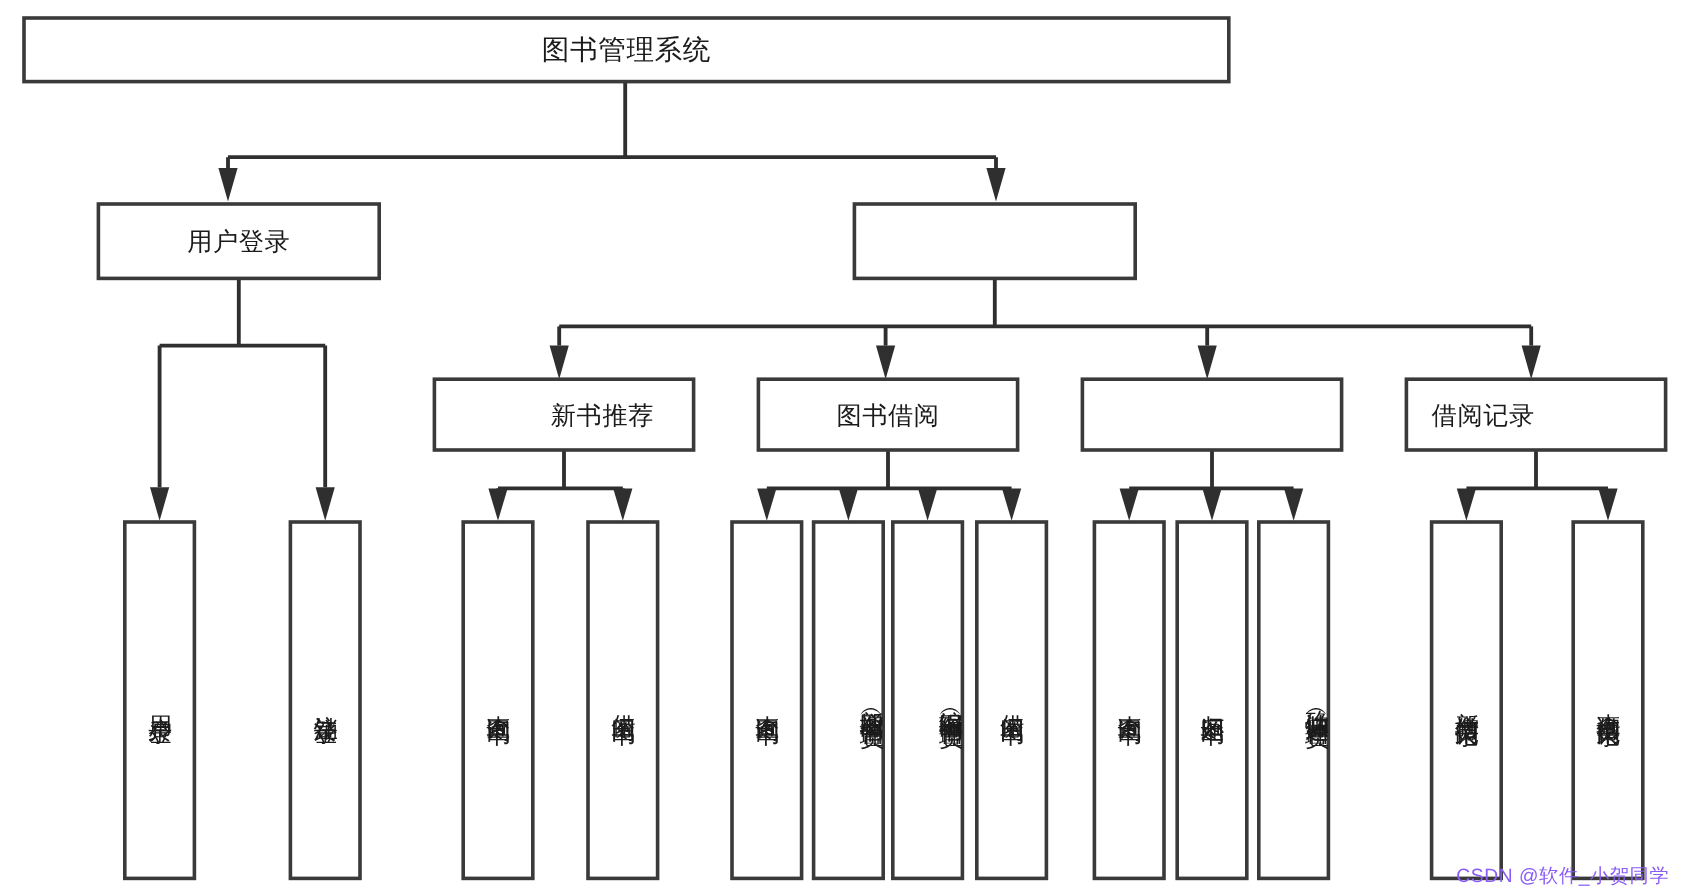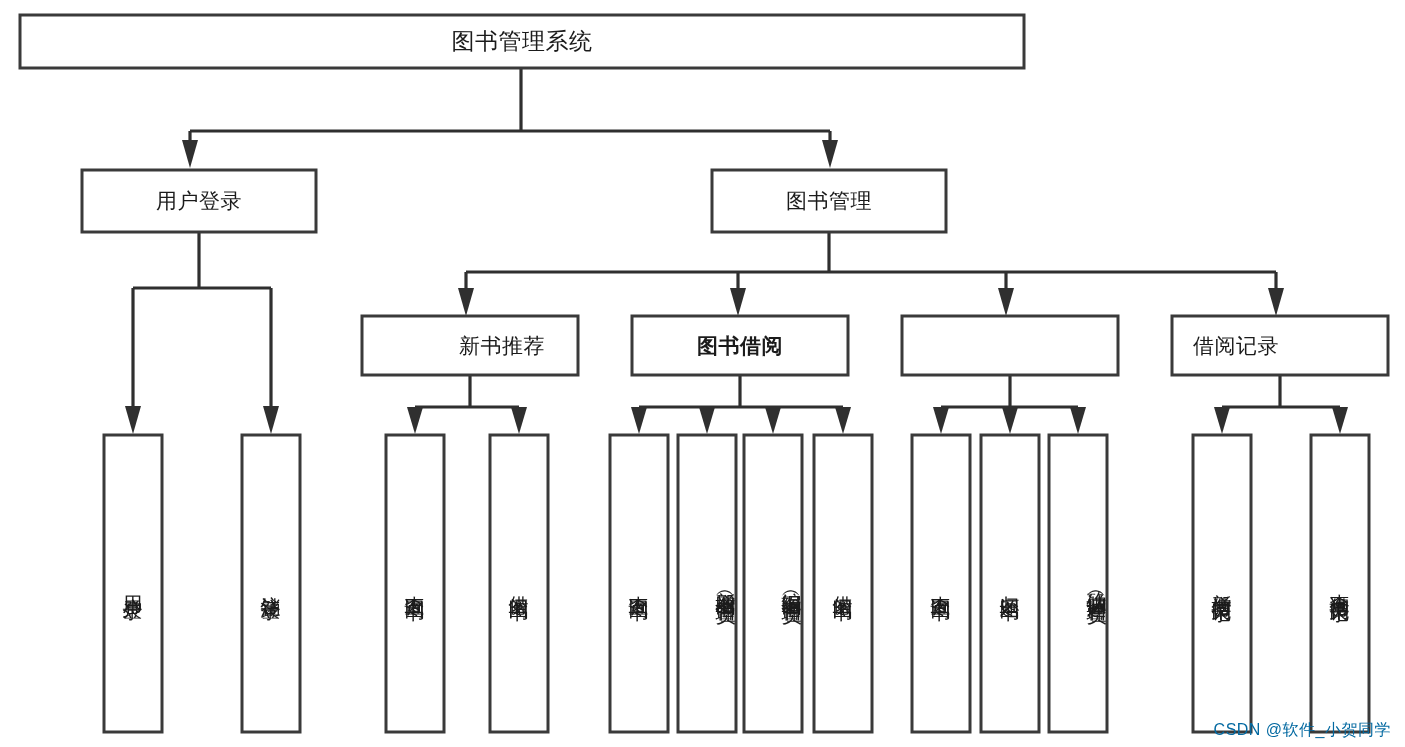--- a/index.html
+++ b/index.html
@@ -71,21 +71,21 @@
     pointer-events: none;
   }
   .node-label-v.center-v {
     align-items: center;
   }
   .watermark {
     position: absolute;
     right: 14px;
     bottom: 6px;
     font-size: 16px;
-    color: #0369a1;
+    color: #8b5cf6;
     letter-spacing: 0.5px;
     white-space: nowrap;
     pointer-events: none;
   }
 </style>
 </head>
 <body>
 
 <div id="diagram-root">
 
@@ -184,24 +184,23 @@
     <rect class="node-box" x="981" y="435" width="58" height="297"></rect>
     <rect class="node-box" x="1049" y="435" width="58" height="297"></rect>
 
     <rect class="node-box" x="1193" y="435" width="58" height="297"></rect>
     <rect class="node-box" x="1311" y="435" width="58" height="297"></rect>
   </svg>
 
   <div class="node-label-h node-label-root" style="left:20px; top:15px; width:1004px; height:53px;">图书管理系统</div>
 
   <div class="node-label-h" style="left:82px; top:170px; width:234px; height:62px;">用户登录</div>
-  <div class="node-label-h" style="left:712px; top:170px; width:234px; height:62px;">图书管理</div>
 
   <div class="node-label-h" style="left:362px; top:316px; width:216px; height:59px;padding-left:32px;">新书推荐</div>
-  <div class="node-label-h" style="left:632px; top:316px; width:216px; height:59px;font-weight:bold;">图书借阅</div>
+  <div class="node-label-h" style="left:632px; top:316px; width:216px; height:59px;">图书借阅</div>
   <div class="node-label-h" style="left:1128px; top:316px; width:216px; height:59px;">借阅记录</div>
 
   <div class="node-label-v center-v" style="left:104px; top:435px; width:58px; height:297px;">用户登录</div>
   <div class="node-label-v center-v" style="left:242px; top:435px; width:58px; height:297px;">注销登录</div>
 
   <div class="node-label-v center-v" style="left:386px; top:435px; width:58px; height:297px;">查询图书</div>
   <div class="node-label-v center-v" style="left:490px; top:435px; width:58px; height:297px;">借阅图书</div>
 
   <div class="node-label-v center-v" style="left:610px; top:435px; width:58px; height:297px;">查询图书</div>
   <div class="node-label-v" style="left:678px; top:441px; width:58px; height:288px;">新增图书（管理员）</div>

